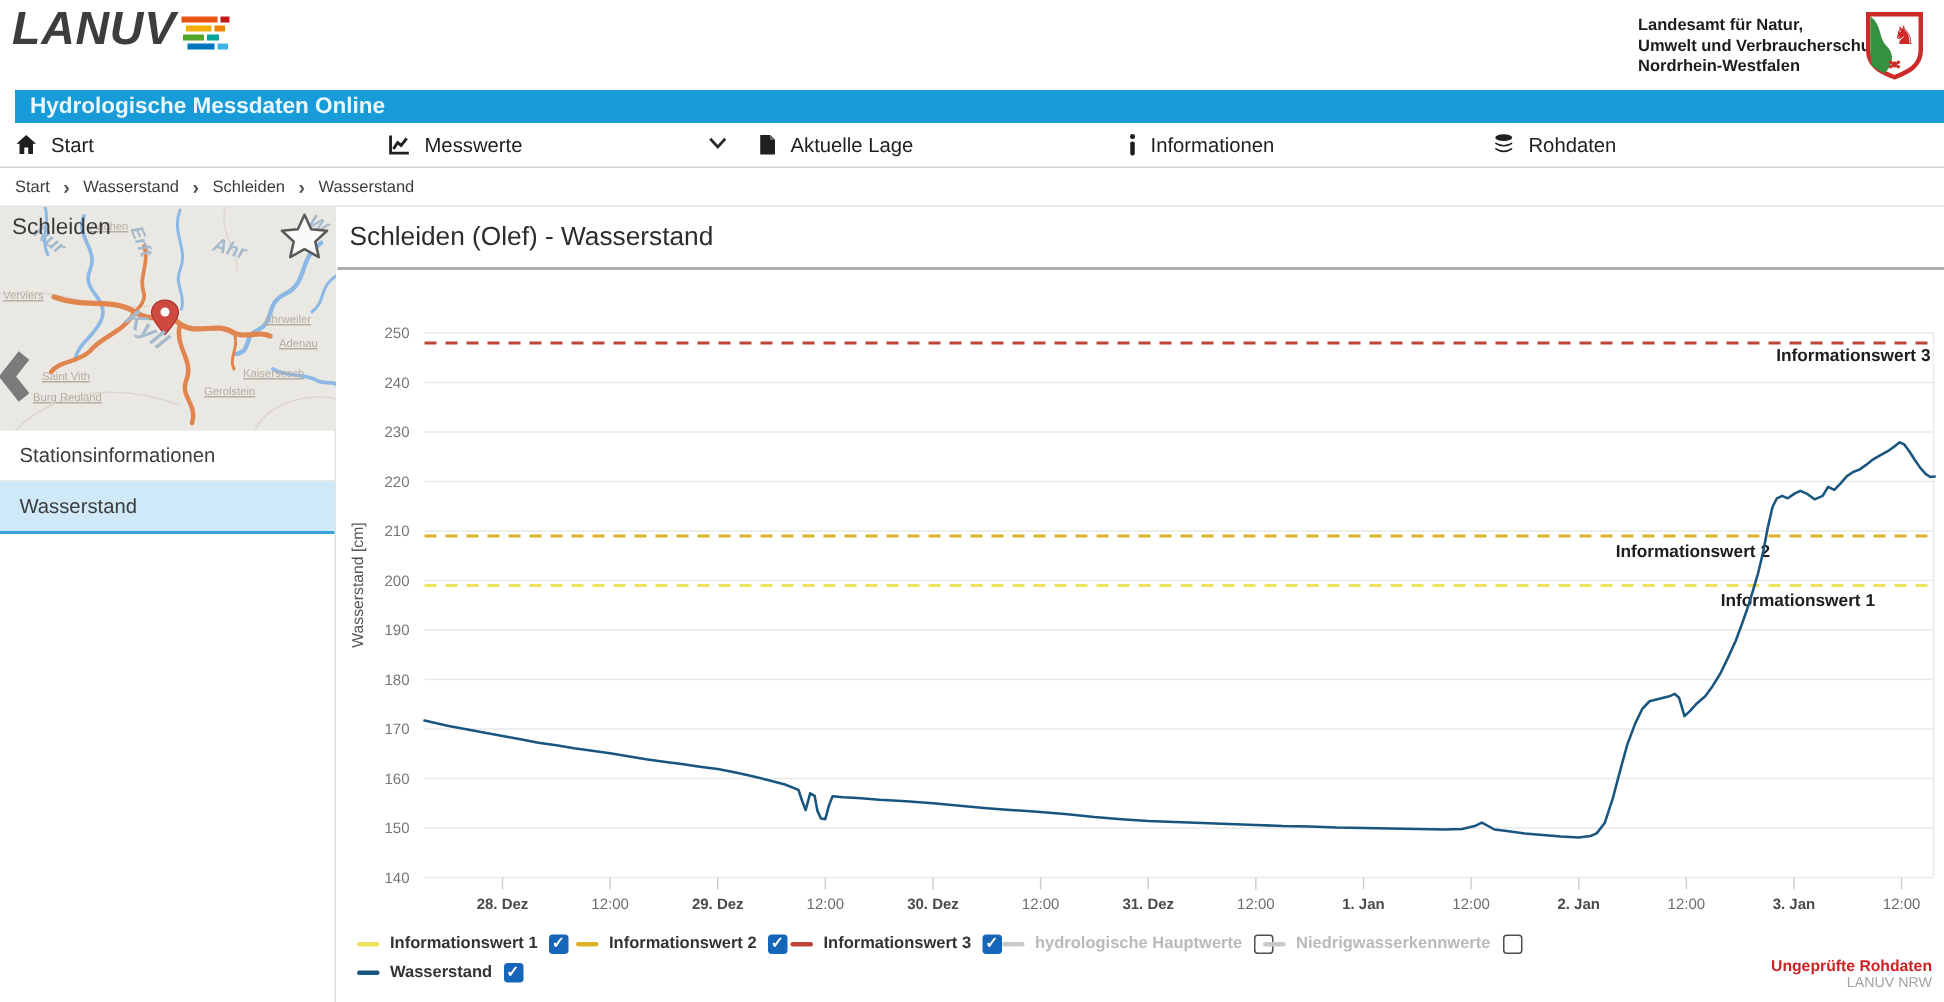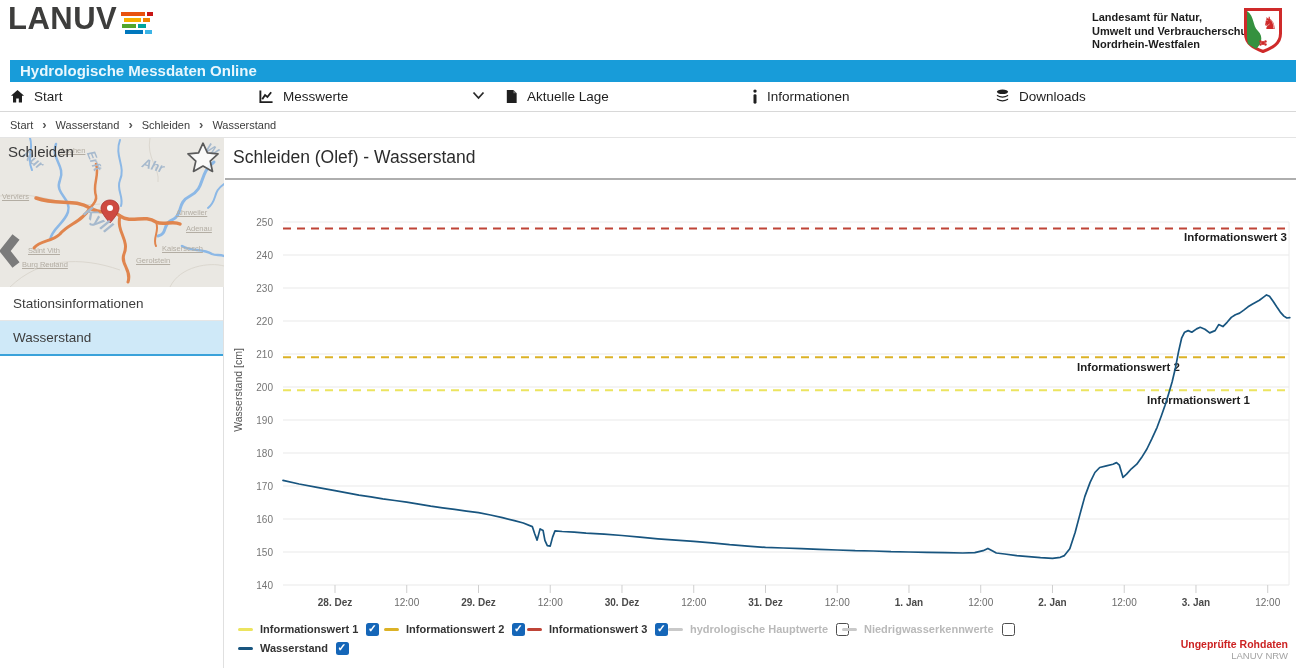--- a/index.html
+++ b/index.html
@@ -1,21 +1,21 @@
 <!DOCTYPE html>
 <html><head>
 <meta charset="utf-8">
 <style>
   html,body{margin:0;padding:0;background:#fff;}
   .page{position:relative;width:1296px;height:668px;overflow:hidden;
         font-family:"Liberation Sans",sans-serif;color:#2e2e2e;background:#fff;}
   
   .header{position:absolute;left:0;top:0;width:1296px;height:60px;background:#fff;}
   .logo{position:absolute;left:8px;top:4px;}
-  .logo-row{display:flex;align-items:flex-end;}
+  .logo-row{display:flex;align-items:center;font-style:italic;}
   .logo-text{font-size:31px;font-weight:700;color:#3d3d3c;letter-spacing:.5px;line-height:30px;}
   .logo-stripes{margin-left:4px;margin-top:5px;display:flex;flex-direction:column;gap:2px;}
   .logo-stripes .r{display:flex;gap:2px;height:4px;}
   .tagline{font-size:12.5px;color:#5c5c5c;line-height:15px;margin-top:1px;}
   .tagline .l2{margin-left:14px;}
   .agency{position:absolute;left:1092px;top:11px;font-size:11px;font-weight:700;color:#1c1c1c;line-height:13.5px;}
   .coat{position:absolute;left:1243px;top:7px;}
   
   .appbar{position:absolute;left:10px;top:60px;width:1296px;height:22px;background:#189cd9;
           color:#e9f7fd;font-size:15px;font-weight:600;line-height:22px;padding-left:10px;box-sizing:border-box;}
@@ -153,21 +153,21 @@
           <rect x="1.4" y="5.6" width="3.2" height="10" rx="1.4" fill="#1f1f1f"></rect>
       </svg>
       <span class="lbl">Informationen</span>
     </div>
     <div class="nav-item" style="left:995px">
       <svg width="15" height="15" viewBox="0 0 16 16" fill="#1f1f1f">
         <ellipse cx="8" cy="3" rx="6" ry="2.4"></ellipse>
         <path d="M2 6.2 q6 3.8 12 0 v1.2 q-6 3.8 -12 0 z"></path>
         <path d="M2 10.2 q6 3.8 12 0 v1.2 q-6 3.8 -12 0 z"></path>
       </svg>
-      <span class="lbl">Downloads</span>
+      <span class="lbl">Rohdaten</span>
     </div>
   </div>
 
   <div class="crumbs">
     <span class="crumb">Start</span>
     <span class="crumb-sep">›</span>
     <span class="crumb">Wasserstand</span>
     <span class="crumb-sep">›</span>
     <span class="crumb">Schleiden</span>
     <span class="crumb-sep">›</span>

